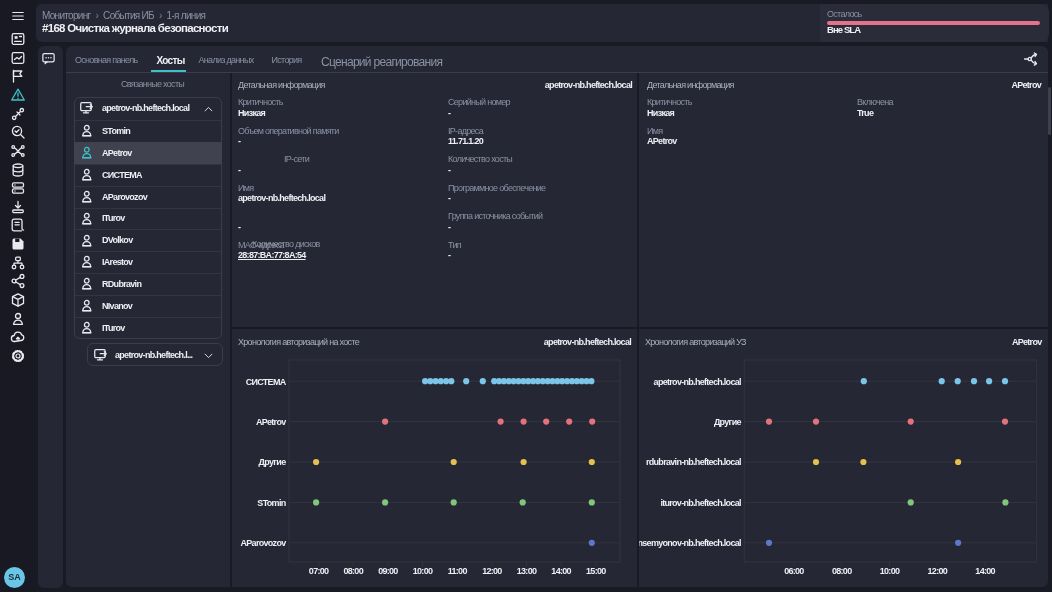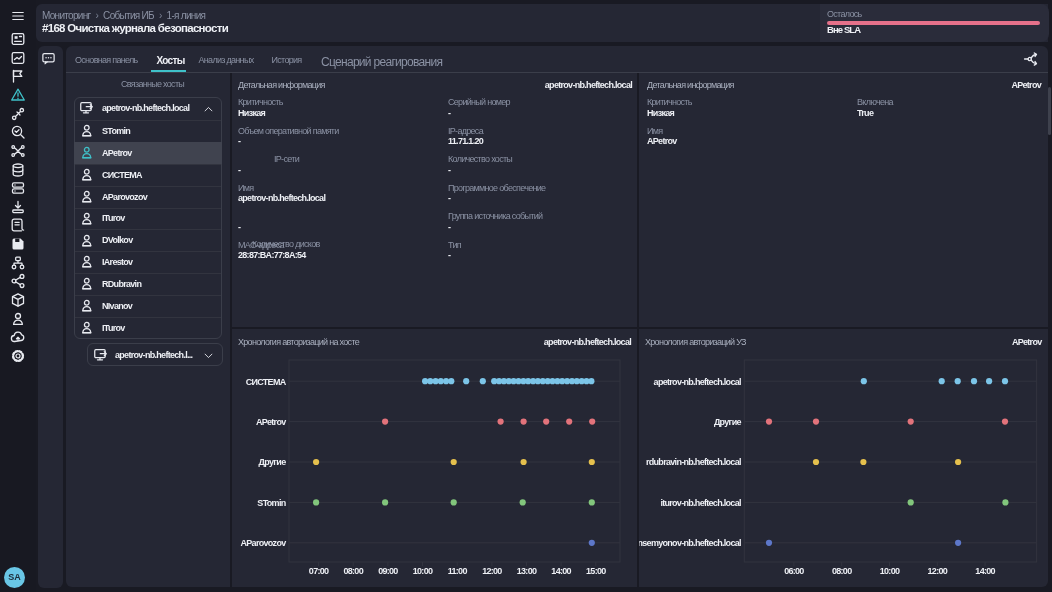--- a/index.html
+++ b/index.html
@@ -222,28 +222,28 @@
 <div class="abs val" style="left:115px;top:349.5px;">apetrov-nb.heftech.l...</div>
 <svg class="abs" style="left:202.5px;top:349.5px" width="11" height="11" viewBox="0 0 16 16" fill="none" stroke="#e8eaf0" stroke-width="1.3" stroke-linecap="round" stroke-linejoin="round">
     <path d="M3 6l5 5 5-5"></path>
   </svg>
 <div class="abs" style="left:238px;top:80px;font-size:9px;color:#aab0bf;">Детальная информация</div>
 <div class="abs val" style="left:232px;top:80px;width:400px;text-align:right;">apetrov-nb.heftech.local</div>
 <div class="abs lbl" style="left:238px;top:97.0px;">Критичность</div>
 <div class="abs val" style="left:238px;top:107.5px;">Низкая</div>
 <div class="abs lbl" style="left:238px;top:125.5px;">Объем оперативной памяти</div>
 <div class="abs val" style="left:238px;top:136.0px;">-</div>
-<div class="abs lbl" style="left:238px;top:154.0px;padding-left:36px;">IP-сети</div>
+<div class="abs lbl" style="left:248px;top:154.0px;padding-left:36px;">IP-сети</div>
 <div class="abs val" style="left:238px;top:164.5px;">-</div>
 <div class="abs lbl" style="left:238px;top:182.5px;">Имя</div>
 <div class="abs val" style="left:238px;top:193.0px;">apetrov-nb.heftech.local</div>
 <div class="abs lbl" style="left:252px;top:211.0px;margin-top:28px;">Количество дисков</div>
 <div class="abs val" style="left:238px;top:221.5px;">-</div>
 <div class="abs lbl" style="left:238px;top:239.5px;">MAC-адреса</div>
-<div class="abs val" style="left:238px;top:250.0px;">28:87:BA:77:8A:54</div>
+<div class="abs val" style="left:238px;top:250.0px;text-decoration:underline;">28:87:BA:77:8A:54</div>
 <div class="abs lbl" style="left:448px;top:97.0px;">Серийный номер</div>
 <div class="abs val" style="left:448px;top:107.5px;">-</div>
 <div class="abs lbl" style="left:448px;top:125.5px;">IP-адреса</div>
 <div class="abs val" style="left:448px;top:136.0px;">11.71.1.20</div>
 <div class="abs lbl" style="left:448px;top:154.0px;">Количество хосты</div>
 <div class="abs val" style="left:448px;top:164.5px;">-</div>
 <div class="abs lbl" style="left:448px;top:182.5px;">Программное обеспечение</div>
 <div class="abs val" style="left:448px;top:193.0px;">-</div>
 <div class="abs lbl" style="left:448px;top:211.0px;">Группа источника событий</div>
 <div class="abs val" style="left:448px;top:221.5px;">-</div>

